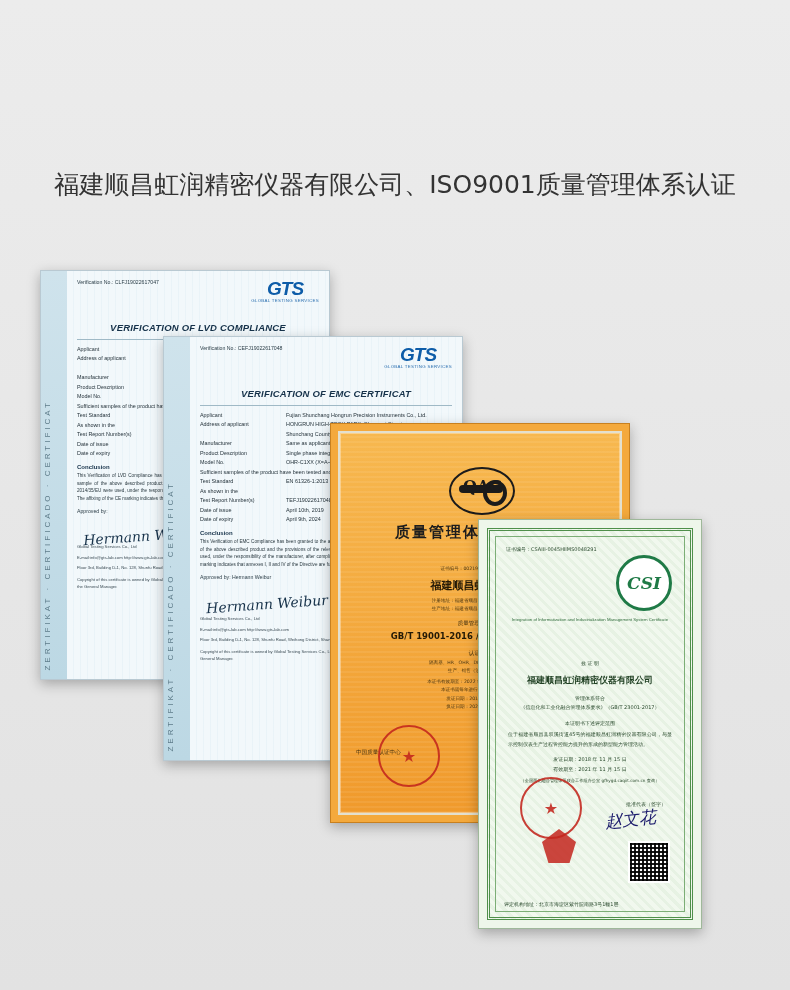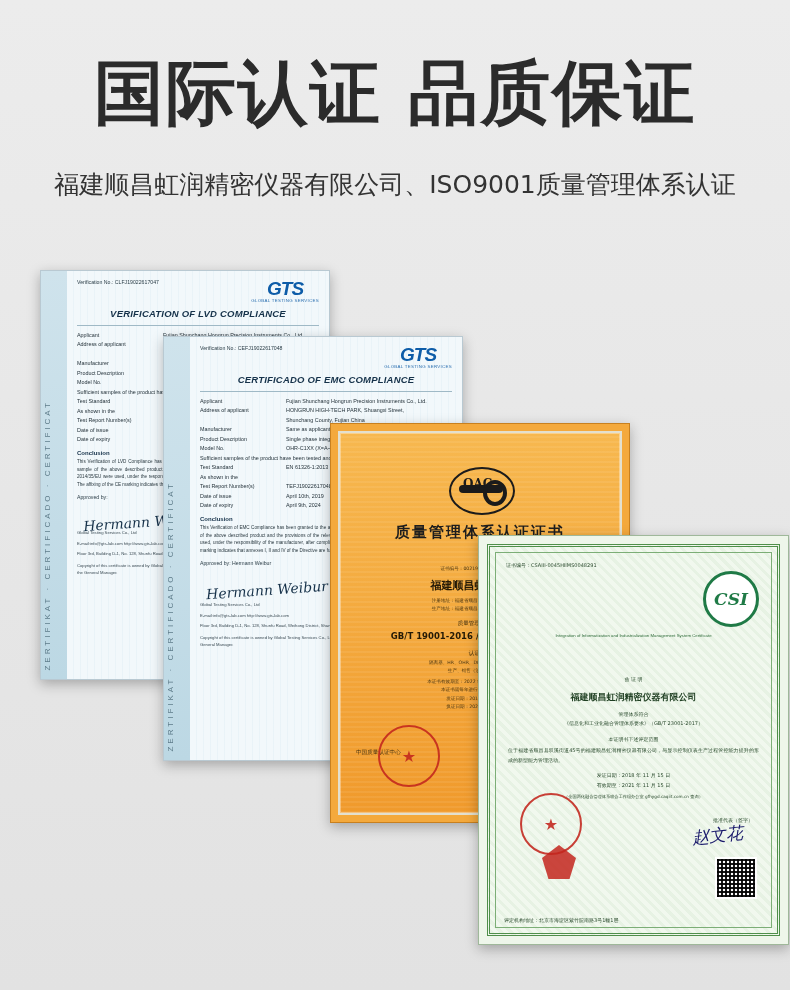--- a/index.html
+++ b/index.html
@@ -105,21 +105,21 @@
     font-size: 19px;
     font-weight: bold;
     font-style: italic;
     color: #0d5ca8;
     letter-spacing: -1px;
     line-height: 1;
   }
   .gts-logo-wrap { text-align: center; }
   .gts-sub { font-size: 4.4px; color: #2b6fb0; letter-spacing: .3px; }
   .cert-title-en {
-    margin-top: 5px;
+    margin-top: 19px;
     font-size: 9.5px;
     font-weight: bold;
     font-style: italic;
     color: #16324a;
     text-align: center;
     letter-spacing: .2px;
   }
   .hr-thin { border: 0; border-top: 1px solid #9fb9c6; margin: 6px 0 5px; }
   .kv { display: flex; font-size: 5.4px; color: #1f2d35; line-height: 1.75; }
   .kv .k { width: 86px; flex: none; }
@@ -198,21 +198,21 @@
     position: absolute;
     right: -4px; top: -5px;
     width: 16px; height: 18px;
     border: 4px solid #1b1b1b;
     border-radius: 50%;
     background: transparent;
   }
   .qac-q {
     position: absolute;
     left: 12px; top: 8px;
-    font-size: 12px;
+    font-size: 16px;
     font-weight: bold;
     color: #1b1b1b;
     font-family: "DejaVu Serif", serif;
   }
   .qac-text {
     position: absolute;
     left: 16px; right: 16px;
     text-align: center;
   }
   .cn-title-big {
@@ -255,22 +255,22 @@
     font-weight: bold;
     display: flex; align-items: center; justify-content: center;
     letter-spacing: 1px;
     box-shadow: 0 0 0 2px #fff;
   }
   .iaf-badge small { font-size: 3.4px; display:block; }
 
   
   .cert-csi {
     left: 478px;
-    top: 535px;
-    width: 311px;
+    top: 519px;
+    width: 224px;
     height: 410px;
     background: #eef6ea;
     border: 1px solid #9fb89a;
   }
   .csi-frame {
     position: absolute; inset: 8px;
     border: 3px double #4f8f4a;
     background:
       repeating-linear-gradient(45deg, rgba(110,165,105,0.08) 0 3px, rgba(255,255,255,0) 3px 7px),
       #f1f8ee;
@@ -336,21 +336,20 @@
     background:#c3261d;
     opacity:.85;
     clip-path: polygon(50% 0%, 100% 38%, 81% 100%, 19% 100%, 0% 38%);
   }
 </style>
 </head>
 <body>
 
 <div class="page">
 
-  <div class="headline">国际认证 品质保证</div>
   <div class="subline1">福建顺昌虹润精密仪器有限公司、ISO9001质量管理体系认证</div>
 
   <div class="cert cert-lvd">
     <div class="lvd-sidebar">
       <span>ZERTIFIKAT · CERTIFICADO · CERTIFICAT</span>
     </div>
     <div class="lvd-body">
       <div class="row-top">
         <div class="tiny">
           <span>Verification No.:</span>
@@ -433,21 +432,21 @@
       <div class="row-top">
         <div class="tiny">
           <span>Verification No.:</span>
           <span>CEFJ19022617048</span>
         </div>
         <div class="gts-logo-wrap">
           <div class="gts-logo">GTS</div>
           <div class="gts-sub">GLOBAL TESTING SERVICES</div>
         </div>
       </div>
-      <div class="cert-title-en">CERTIFICADO OF EMC COMPLIANCE</div>
+      <div class="cert-title-en">VERIFICATION OF EMC CERTIFICAT</div>
       <hr class="hr-thin">
 
       <div class="kv">
           <div class="k">Applicant</div>
           <div class="v">Fujian Shunchang Hongrun Precision Instruments Co., Ltd.</div>
         </div>
       <div class="kv">
           <div class="k">Address of applicant</div>
           <div class="v">HONGRUN HIGH-TECH PARK, Shuangxi Street,</div>
         </div>
@@ -568,21 +567,21 @@
       </div>
 
       <div class="csi-logo">CSI</div>
 
       <div style="position:absolute; left:14px; right:14px; top:84px;">
         <div class="csi-sub">Integration of Informatization and Industrialization Management System Certificate</div>
       </div>
 
       <div style="position:absolute; left:18px; right:18px; top:128px; text-align:center;">
         <div class="green-small">兹 证 明</div>
-        <div class="green-line" style="font-weight:bold; font-size:9px; margin-top:3px;">福建顺昌虹润精密仪器有限公司</div>
+        <div class="green-line" style="font-weight:bold; font-size:9px; margin-top:3px;font-family:Liberation Mono, monospace;">福建顺昌虹润精密仪器有限公司</div>
         <div class="green-small" style="margin-top:4px;">管理体系符合</div>
         <div class="green-small">《信息化和工业化融合管理体系要求》（GB/T 23001-2017）</div>
         <div class="green-small" style="margin-top:6px;">本证明书下述评定范围</div>
         <div class="green-small" style="text-align:justify; margin-top:2px;">位于福建省顺昌县双溪街道45号的福建顺昌虹润精密仪器有限公司，与显示控制仪表生产过程管控能力提升的形成的新型能力管理活动。</div>
         <div class="green-small" style="margin-top:6px;">发证日期：2018 年 11 月 15 日</div>
         <div class="green-small">有效期至：2021 年 11 月 15 日</div>
         <div class="green-small" style="margin-top:3px; font-size:4.2px;">（全国两化融合管理体系联合工作组办公室 gfhygd.caqiit.com.cn 查询）</div>
       </div>
 
       <div style="position:absolute; right:24px; bottom:108px;" class="green-small">批准代表（签字）</div>

